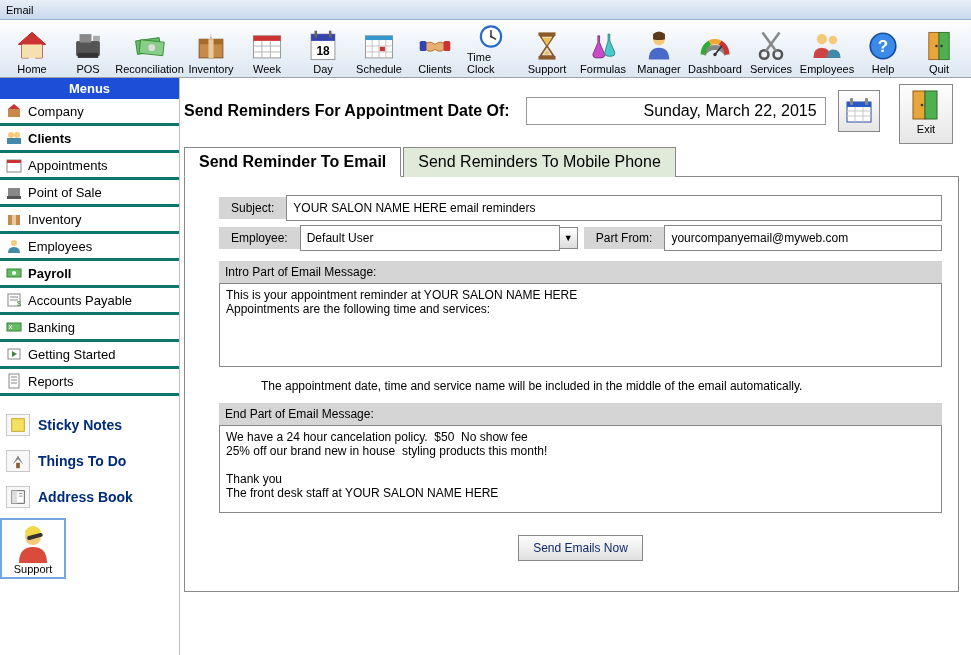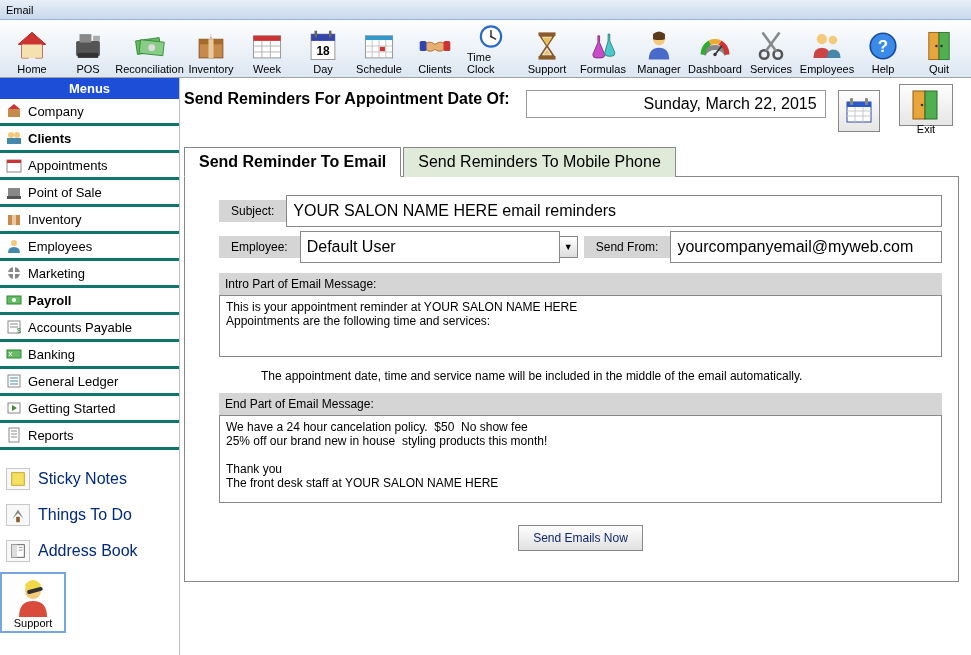--- a/index.html
+++ b/index.html
@@ -64,67 +64,67 @@
   border-bottom: 3px solid #0f766e;
   cursor: pointer;
   font-size: 13px;
   color: #000000;
 }
 .side-item.bold { font-weight: bold; }
 .side-ico { width: 16px; height: 16px; margin-right: 6px; display:inline-block;}
 .side-gap { height: 14px; }
 .side-link {
   display: flex; align-items: center;
-  padding: 4px 6px; cursor: pointer; font-size: 16px; color: #002a7a;
+  padding: 4px 6px; cursor: pointer; font-size: 14px; color: #002a7a; font-weight: bold;
 }
 .side-link-ico { width: 24px; height: 22px; border:1px solid #c8c8c8; background:#f8f8f8; margin-right:8px; display:flex; align-items:center; justify-content:center;}
 .support-box {
   border: 2px solid #76a6e0; width: 66px; text-align:center; cursor:pointer;
   padding: 3px 0 2px 0;
 }
 .support-box svg { display:block; margin:0 auto;}
 .main {
   flex: 1;
   padding: 6px 12px 6px 0;
   position: relative;
 }
 .header-row {
-  display: flex; align-items: flex-start; margin: 6px 0 14px 4px;
+  display: flex; align-items: center; margin: 6px 0 14px 4px;
 }
 .header-label {
   font-size: 16px; font-weight: bold; color: #000;
 }
 .date-box {
   margin-left: 16px; border:1px solid #999; padding: 4px 8px; font-size:16px; width: 300px; text-align:right;
 }
 .cal-btn {
   margin-left: 12px; border:1px solid #888; background:linear-gradient(#fefefe,#e6e6e6); width:42px; height:42px; display:flex; align-items:center; justify-content:center; cursor:pointer;
 }
 .exit-btn {
   position:absolute; right:18px; top:6px; border:1px solid #888; background:linear-gradient(#fefefe,#e6e6e6);
-  width:54px; height:42px; text-align:center; cursor:pointer; font-size:11px; padding-top:4px;
+  width:54px; height:60px; text-align:center; cursor:pointer; font-size:11px; padding-top:4px;
 }
 .tabs {
   display:flex; margin-left:4px; border-bottom:1px solid #888;
 }
 .tab {
   padding: 5px 14px; font-size:16px; border:1px solid #888; border-bottom:none; background:#e0ead9;
   cursor:pointer; position:relative; top:1px; margin-right:2px;
 }
 .tab.active { background:#fff; font-weight:bold; border-bottom:1px solid #fff;}
 .tab-content {
   border:1px solid #888; border-top:none; margin-left:4px; padding: 18px 16px 30px 34px; min-height:380px;
 }
 .form-row { display:flex; align-items:center; margin-bottom:4px; }
 .flabel { background:#d5d5d5; padding:4px 12px; font-size:12px; min-width:66px;}
-.finput { border:1px solid #888; padding:3px 6px; font-size:16px; flex:1; height:32px;}
+.finput { border:1px solid #888; padding:3px 6px; font-size:12px; flex:1; height:26px;}
 .dropdown-btn { width:18px; height:22px; border:1px solid #888; border-left:none; background:linear-gradient(#fff,#ddd); display:flex; align-items:center; justify-content:center; cursor:pointer; font-size:9px;}
 .section-label { background:#d5d5d5; padding:4px 6px; font-size:12px; margin-top:10px;}
 .textarea {
-  border:1px solid #888; padding:4px 6px; font-size:12px; width:100%; height:62px; resize:none; font-family:inherit;
+  border:1px solid #888; padding:4px 6px; font-size:12px; width:100%; height:84px; resize:none; font-family:inherit;
 }
 .textarea.tall { height:88px;}
 .note { font-size:12px; margin:10px 0 4px 42px;}
 .send-btn {
   display:block; margin:20px auto 0 auto; border:1px solid #888; background:linear-gradient(#fefefe,#e0e0e0);
   padding:5px 14px; font-size:12px; color:#102a6a; cursor:pointer;
 }
 </style>
 </head>
 <body>
@@ -332,28 +332,20 @@
           </svg>
           <span>Inventory</span>
         </div>
         <div class="side-item">
           <svg class="side-ico" viewBox="0 0 16 16">
             <circle cx="8" cy="5" r="3" fill="#f5c97a"></circle>
             <path d="M2 15 Q2 9 8 9 Q14 9 14 15 Z" fill="#48a"></path>
           </svg>
           <span>Employees</span>
         </div>
-        <div class="side-item">
-          <svg class="side-ico" viewBox="0 0 16 16">
-            <circle cx="8" cy="8" r="6" fill="#888"></circle>
-            <rect x="7" y="2" width="2" height="12" fill="#fff"></rect>
-            <rect x="2" y="7" width="12" height="2" fill="#fff"></rect>
-          </svg>
-          <span>Marketing</span>
-        </div>
         <div class="side-item bold">
           <svg class="side-ico" viewBox="0 0 16 16">
             <rect x="1" y="4" width="14" height="8" fill="#6b6" stroke="#383"></rect>
             <circle cx="8" cy="8" r="2" fill="#fff"></circle>
           </svg>
           <span>Payroll</span>
         </div>
         <div class="side-item">
           <svg class="side-ico" viewBox="0 0 16 16">
             <rect x="2" y="2" width="12" height="12" fill="#fff" stroke="#888"></rect>
@@ -362,29 +354,20 @@
             <text x="11" y="14" font-size="7" fill="#3a8a3a">$</text>
           </svg>
           <span>Accounts Payable</span>
         </div>
         <div class="side-item">
           <svg class="side-ico" viewBox="0 0 16 16">
             <rect x="1" y="4" width="14" height="8" fill="#6b6" stroke="#383"></rect>
             <path d="M3 6 L6 10 M6 6 L3 10" stroke="#fff"></path>
           </svg>
           <span>Banking</span>
-        </div>
-        <div class="side-item">
-          <svg class="side-ico" viewBox="0 0 16 16">
-            <rect x="2" y="2" width="12" height="12" fill="#fff" stroke="#888"></rect>
-            <line x1="4" y1="5" x2="12" y2="5" stroke="#48a"></line>
-            <line x1="4" y1="8" x2="12" y2="8" stroke="#48a"></line>
-            <line x1="4" y1="11" x2="12" y2="11" stroke="#48a"></line>
-          </svg>
-          <span>General Ledger</span>
         </div>
         <div class="side-item">
           <svg class="side-ico" viewBox="0 0 16 16">
             <rect x="2" y="3" width="12" height="10" fill="#fff" stroke="#888"></rect>
             <polygon points="6,5 6,11 11,8" fill="#3a8a3a"></polygon>
           </svg>
           <span>Getting Started</span>
         </div>
         <div class="side-item">
           <svg class="side-ico" viewBox="0 0 16 16">
@@ -475,21 +458,21 @@
 
     <div class="tab-content">
       <div class="form-row">
         <div class="flabel">Subject:</div>
         <input class="finput" value="YOUR SALON NAME HERE email reminders" style="">
       </div>
       <div class="form-row">
         <div class="flabel">Employee:</div>
         <input class="finput" style="flex: 0 0 260px;" value="Default User">
         <div class="dropdown-btn">▼</div>
-        <div class="flabel" style="margin-left:6px; min-width:72px;">Send From:</div>
+        <div class="flabel" style="margin-left:6px; min-width:72px;">Part From:</div>
         <input class="finput" value="yourcompanyemail@myweb.com" style="">
       </div>
       <div class="section-label">Intro Part of Email Message:</div>
       <textarea class="textarea" id="intro-ta" style="">This is your appointment reminder at YOUR SALON NAME HERE
 Appointments are the following time and services:</textarea>
       <div class="note">The appointment date, time and service name will be included in the middle of the email automatically.</div>
       <div class="section-label">End Part of Email Message:</div>
       <textarea class="textarea tall" id="end-ta" style="">We have a 24 hour cancelation policy.  $50  No show fee
 25% off our brand new in house  styling products this month!
 

